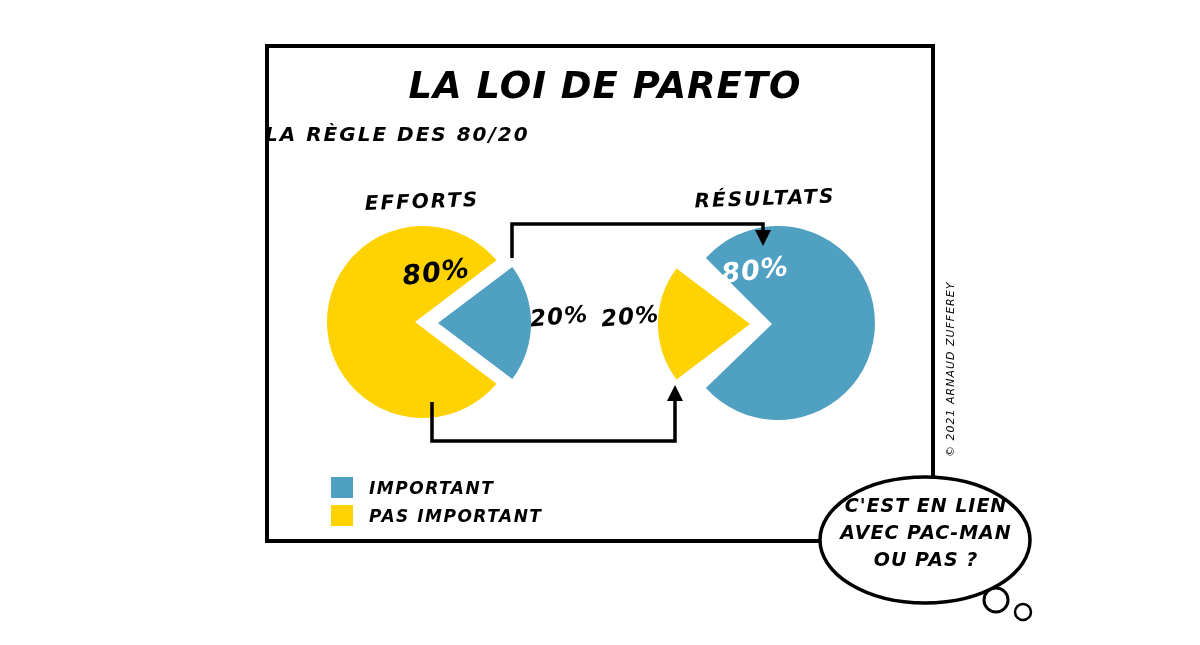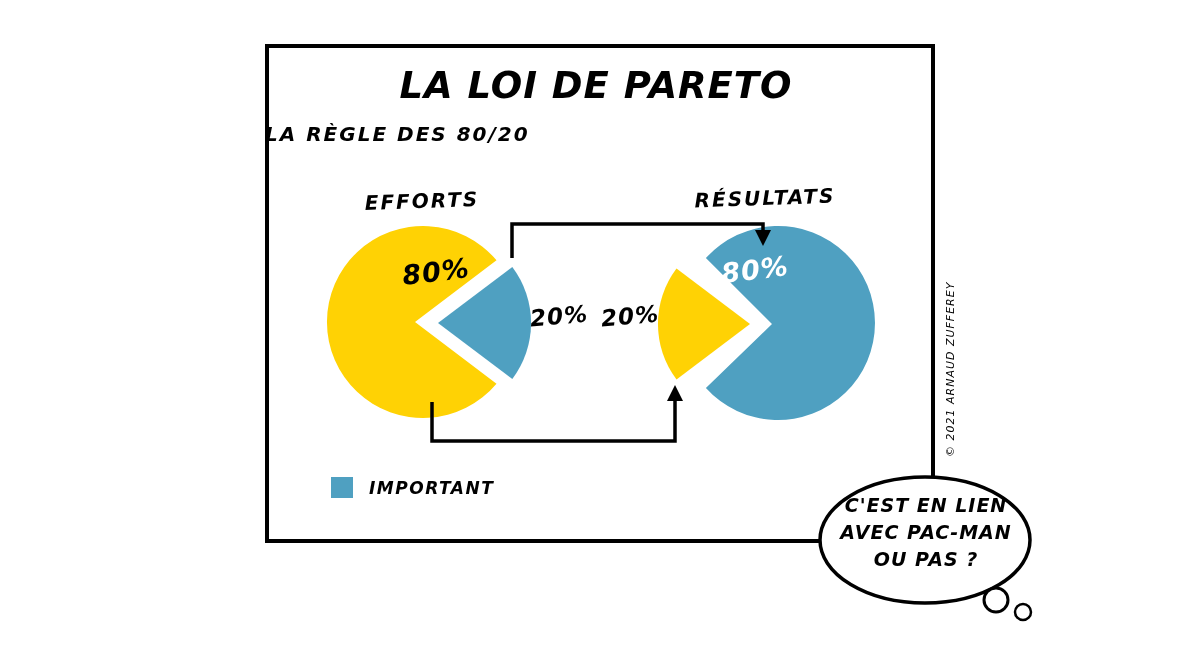--- a/index.html
+++ b/index.html
@@ -37,21 +37,21 @@
   
   .txt {
     position: absolute;
     z-index: 3;
     color: #000;
     font-style: italic;
     font-weight: bold;
     white-space: nowrap;
   }
   .title {
-    left: 265px; top: 64px; width: 662px;
+    left: 274px; top: 64px; width: 662px;
     text-align: center;
     font-size: 37px;
     letter-spacing: 1px;
   }
   .subtitle {
     left: 265px; top: 122px; width: 662px;
     font-size: 20px;
     letter-spacing: 2px;
   }
   .pie-label {
@@ -167,20 +167,24 @@
 <div class="txt pct efforts-big">80%</div>
 <div class="txt pct small efforts-small">20%</div>
 <div class="txt pct small resultats-small">20%</div>
 <div class="txt pct resultats-big">80%</div>
 
 <div class="legend">
   <div class="legend-row">
     <span class="legend-swatch" style="background: rgb(79, 160, 193);"></span>
     <span class="legend-label">IMPORTANT</span>
   </div>
+  <div class="legend-row">
+    <span class="legend-swatch" style="background: rgb(255, 210, 4);"></span>
+    <span class="legend-label">PAS IMPORTANT</span>
+  </div>
 </div>
 
 <div class="bubble-text">
   <div class="bubble-line">C'EST EN LIEN</div>
   <div class="bubble-line">AVEC PAC-MAN</div>
   <div class="bubble-line">OU PAS ?</div>
 </div>
 
 <div class="txt copyright">© 2021 ARNAUD ZUFFEREY</div>
 

